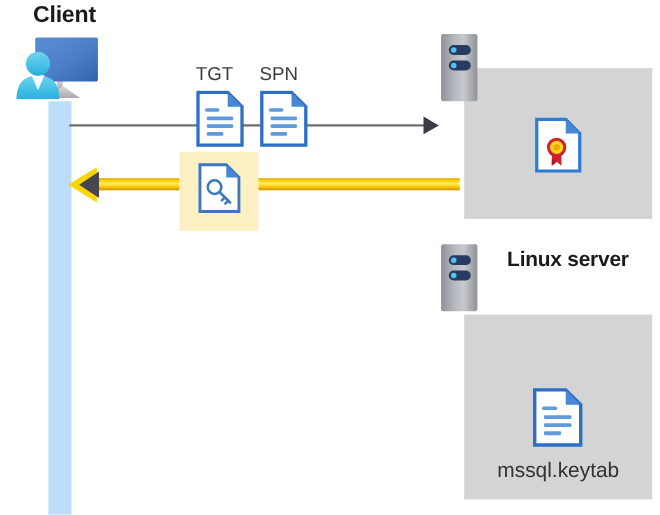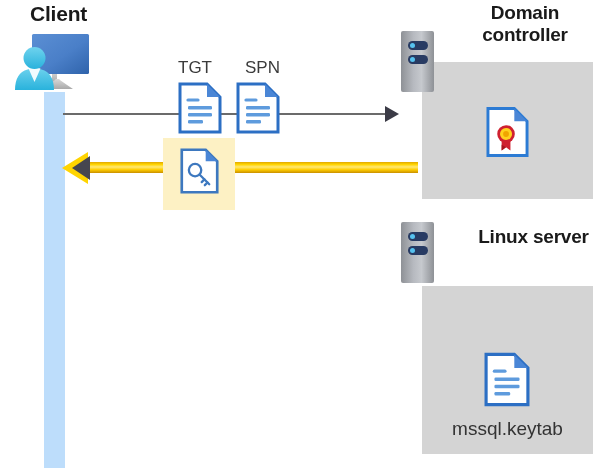--- a/index.html
+++ b/index.html
@@ -13,21 +13,20 @@
   
   .abs{position:absolute;}
 
   
   .title{
     position:absolute;
     font-weight:bold;
     color:#1a1a1a;
     letter-spacing:-0.2px;
     line-height:1.18;
-    text-align:center;
   }
   #client-title{left:30px;top:2px;font-size:21px;}
   #dc-title{left:455px;top:2px;font-size:19px;width:140px;}
   #linux-title{left:461px;top:226px;font-size:19px;width:145px;}
 
   
   #client-lifeline{
     left:44px;top:92px;width:21px;height:376px;
     background:#bdddfb;
   }
@@ -93,21 +92,21 @@
   }
 
   
   .doc{position:absolute;}
   .doc svg{display:block;}
 
   #tgt-doc{left:178px;top:82px;}
   #spn-doc{left:236px;top:82px;}
   #tgt-label{position:absolute;left:178px;top:58px;width:44px;text-align:left;
     font-size:17px;color:#3b3b3b;}
-  #spn-label{position:absolute;left:236px;top:58px;width:44px;text-align:right;
+  #spn-label{position:absolute;left:236px;top:58px;width:44px;text-align:left;
     font-size:17px;color:#3b3b3b;}
 
   #ticket-doc{left:180px;top:146px;}
   #cert-doc{left:486px;top:106px;}
   #keytab-doc{left:484px;top:352px;}
   #sql-icon{left:483px;top:277px;}
 
   #keytab-label{
     position:absolute;left:422px;top:418px;width:171px;text-align:center;
     font-size:19px;color:#333333;
@@ -204,21 +203,20 @@
 
   <div class="panel" id="dc-panel"></div>
   <div class="server-icon" id="dc-server-icon">
     <div class="bay b1">
         <span class="led"></span>
       </div>
     <div class="bay b2">
         <span class="led"></span>
       </div>
   </div>
-  <div class="title" id="dc-title">Domain controller</div>
 
   <div class="doc" id="cert-doc">
     <svg width="43" height="52" viewBox="0 0 44 52">
       <path d="M2 2 h27 l13 13 v35 h-40 z" fill="#ffffff" stroke="#2c7bd4" stroke-width="3"></path>
       <path d="M29 2 l13 13 h-13 z" fill="#4a86d6"></path>
 
       <path d="M16 31 l0 14 l4.5 -3.5 l4.5 3.5 l0 -14 z" fill="#cf2030"></path>
       <path d="M20.5 41.5 l-4.5 3.5 l0 -6 z" fill="#a8141f"></path>
 
       <circle cx="20.5" cy="28" r="9" fill="#cf2030"></circle>

